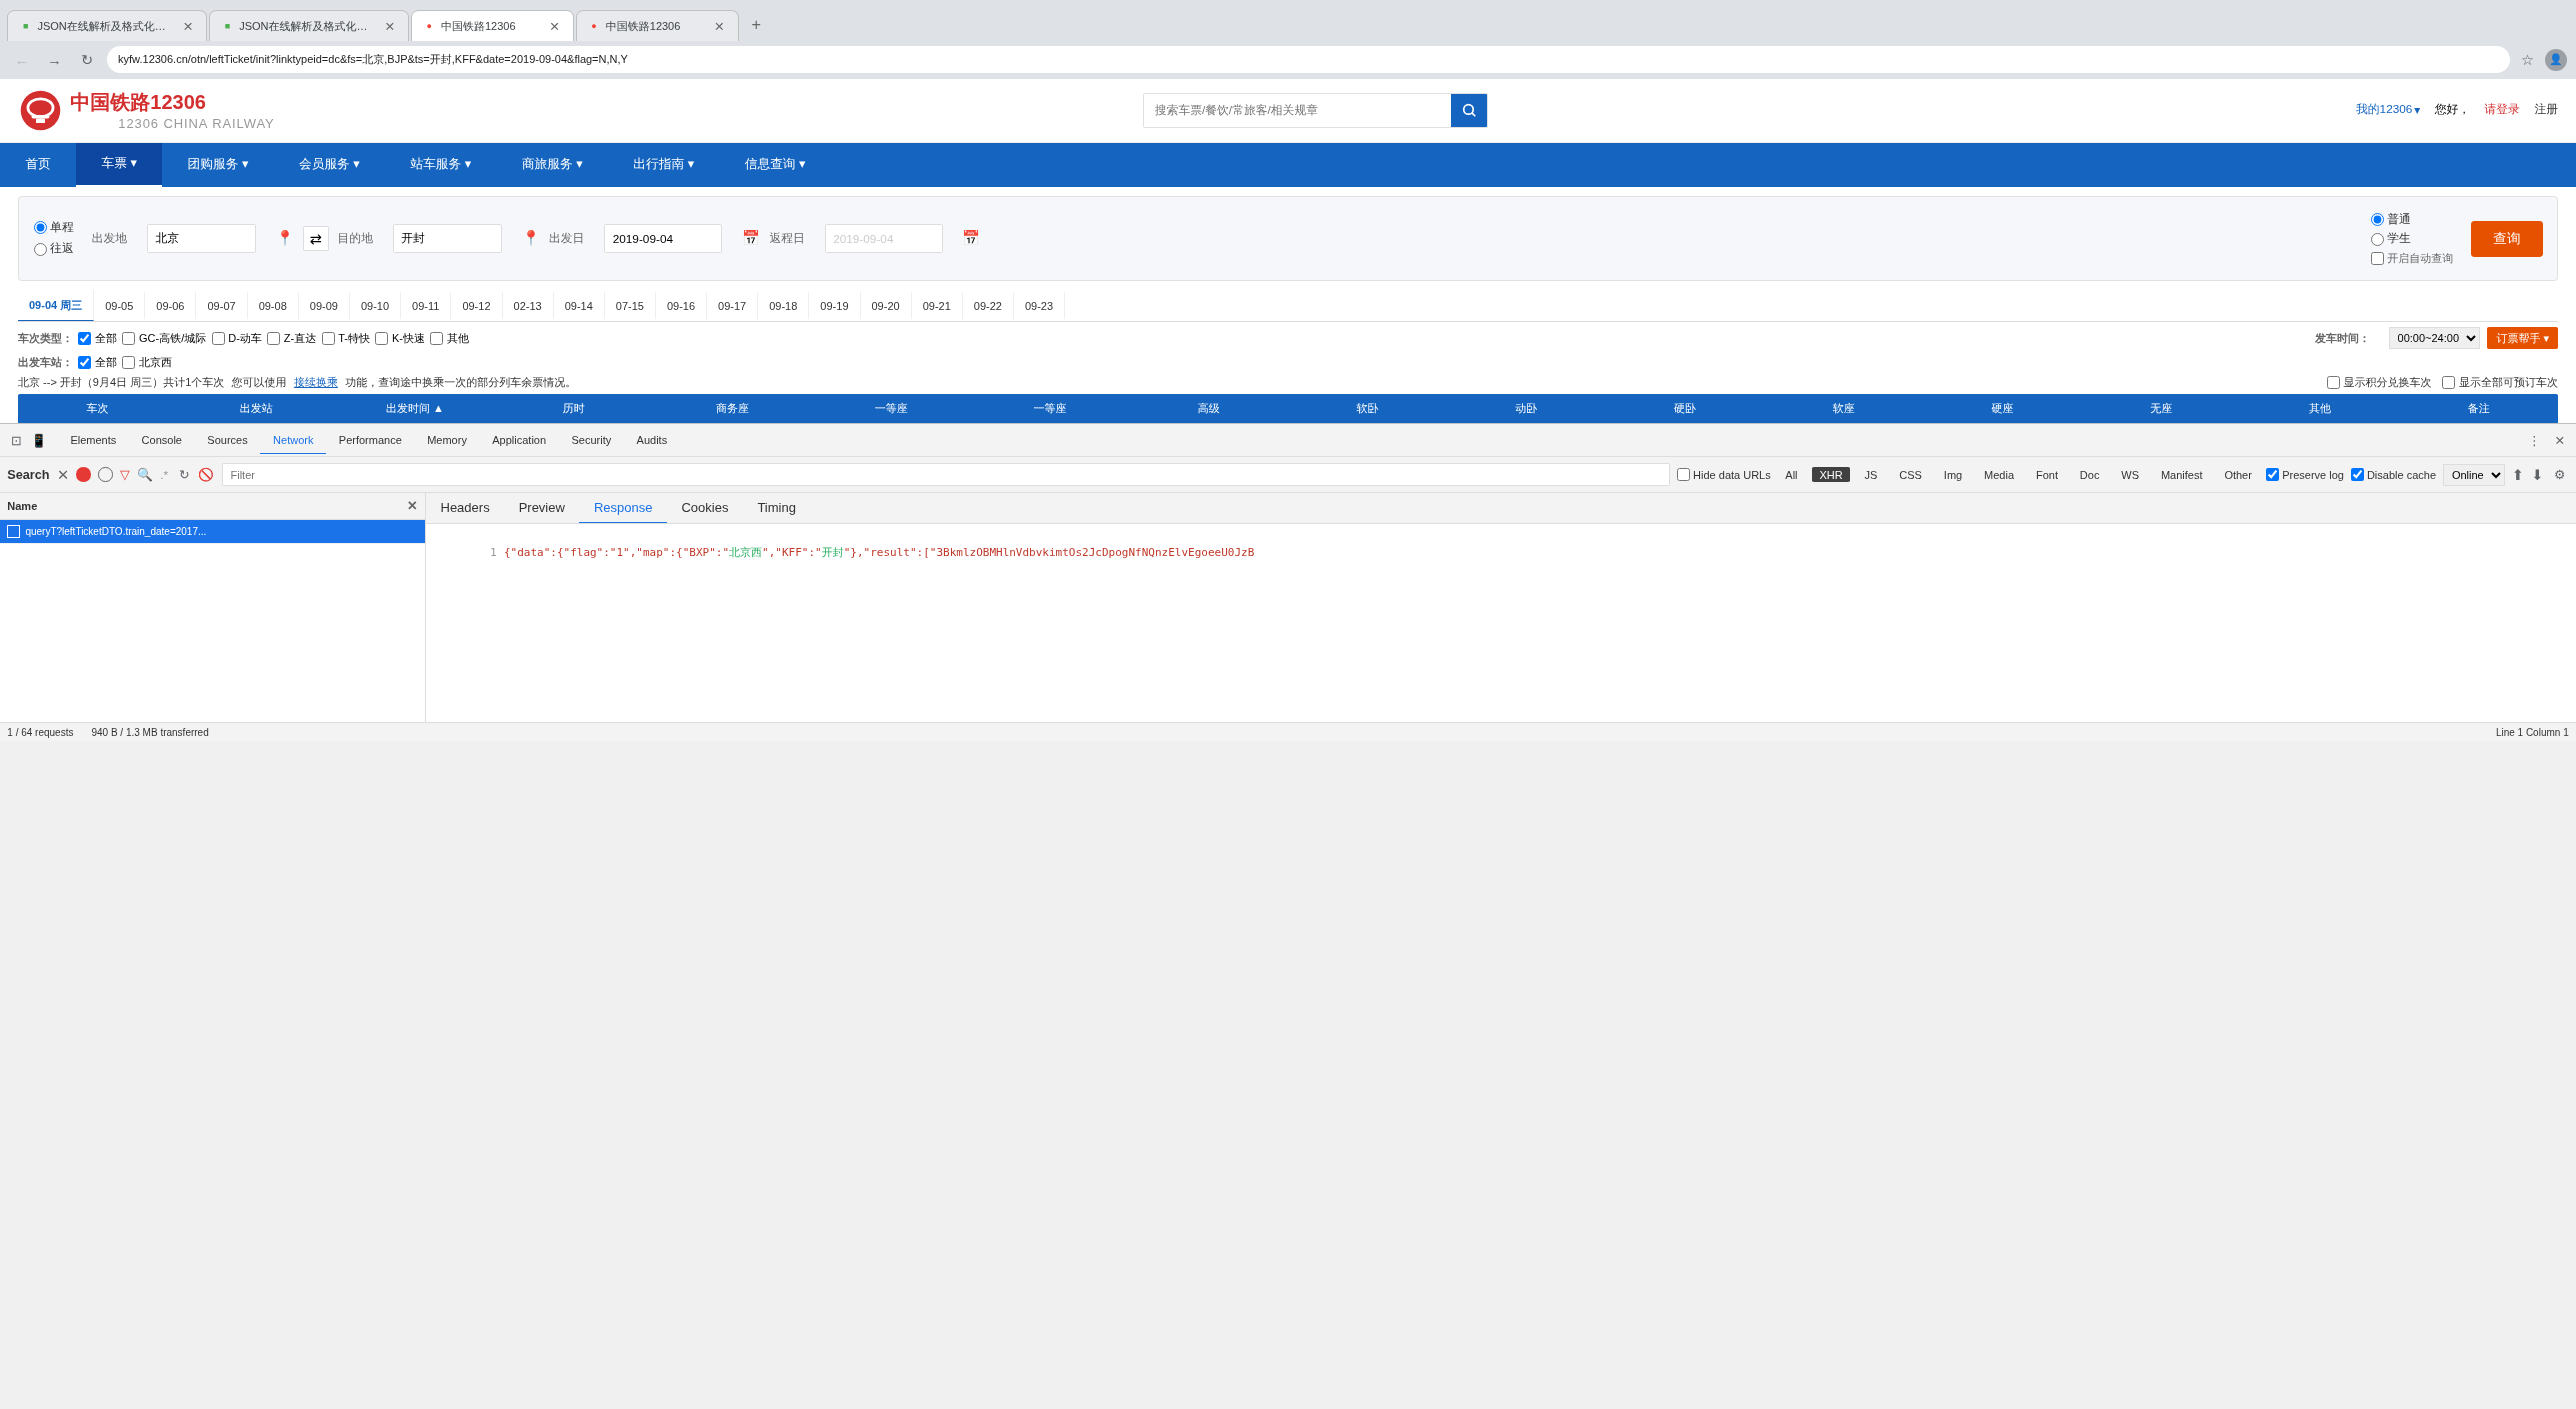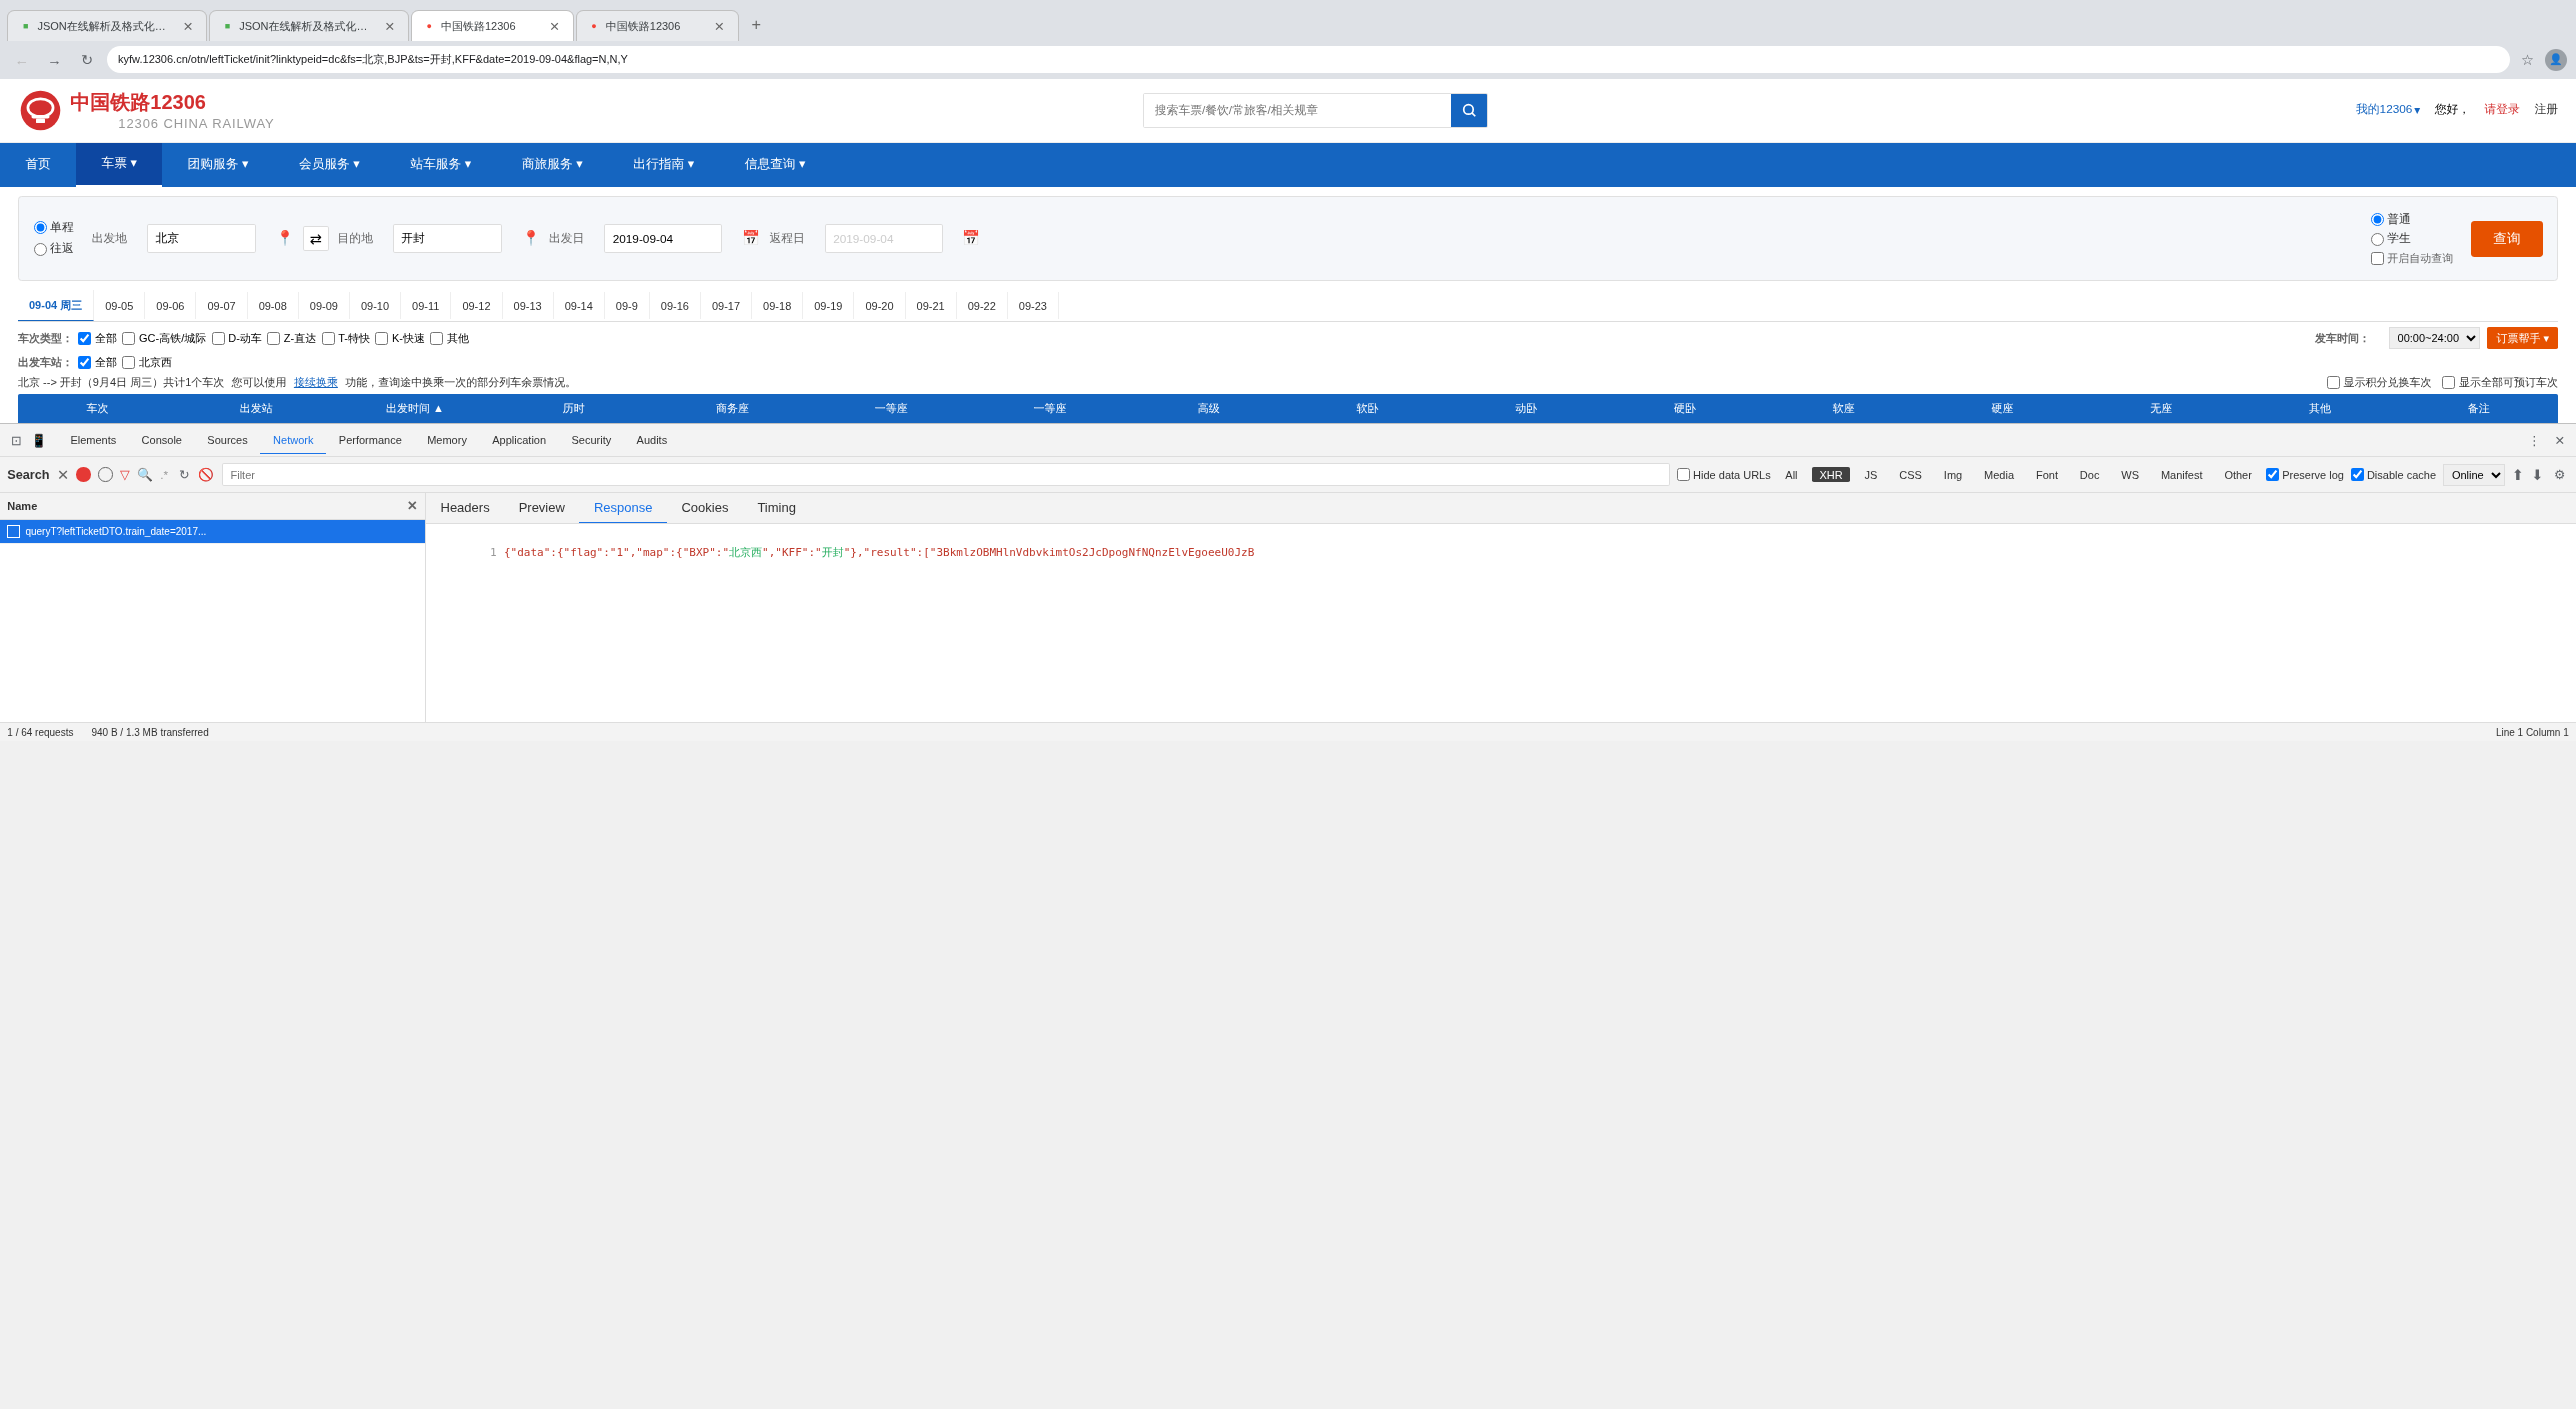--- a/index.html
+++ b/index.html
@@ -275,23 +275,23 @@
   <div class="date-row">
     <div class="date-cell active">09-04 周三</div>
     <div class="date-cell">09-05</div>
     <div class="date-cell">09-06</div>
     <div class="date-cell">09-07</div>
     <div class="date-cell">09-08</div>
     <div class="date-cell">09-09</div>
     <div class="date-cell">09-10</div>
     <div class="date-cell">09-11</div>
     <div class="date-cell">09-12</div>
-    <div class="date-cell">09-13</div>
+    <div class="date-cell">02-13</div>
     <div class="date-cell">09-14</div>
-    <div class="date-cell">09-9</div>
+    <div class="date-cell">07-15</div>
     <div class="date-cell">09-16</div>
     <div class="date-cell">09-17</div>
     <div class="date-cell">09-18</div>
     <div class="date-cell">09-19</div>
     <div class="date-cell">09-20</div>
     <div class="date-cell">09-21</div>
     <div class="date-cell">09-22</div>
     <div class="date-cell">09-23</div>
   </div>
 

